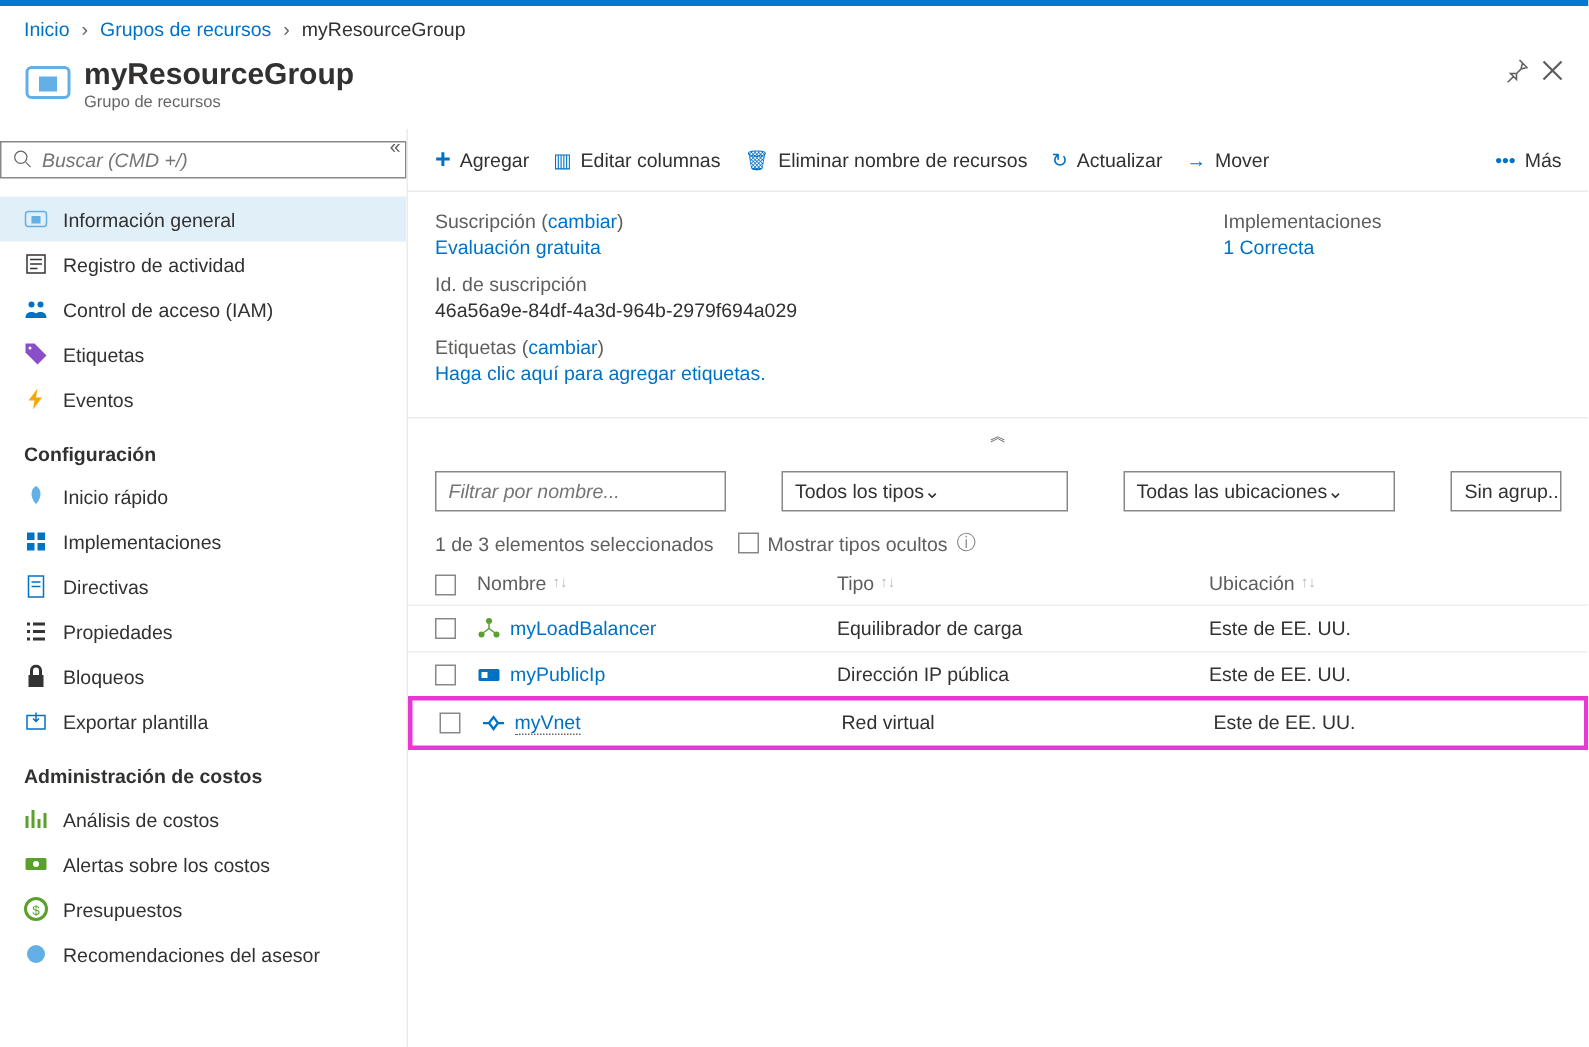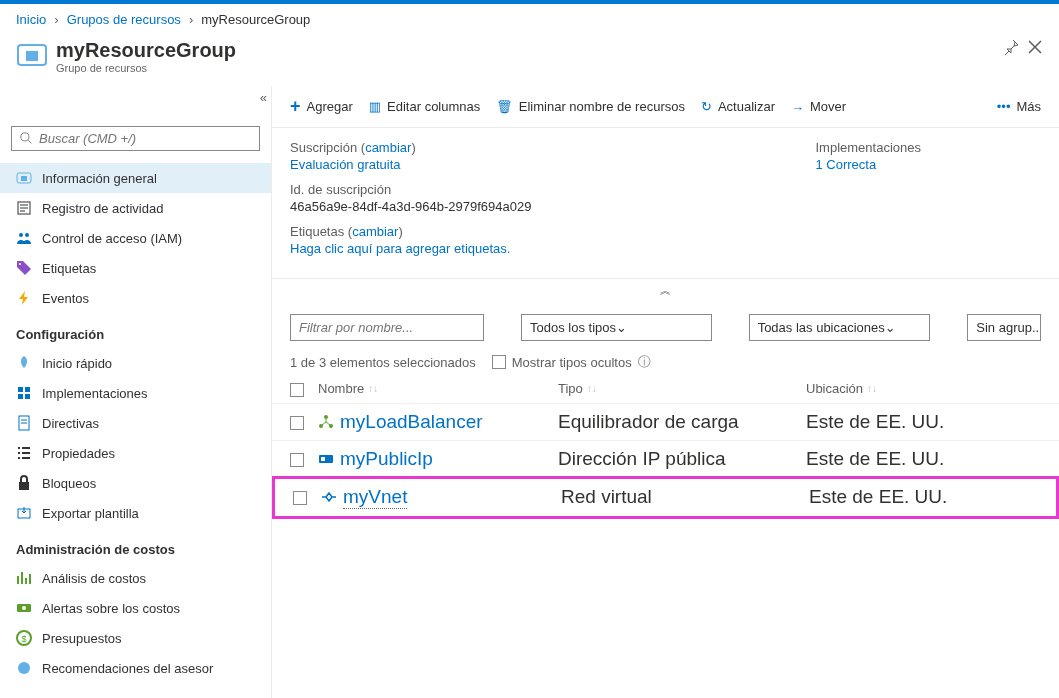--- a/index.html
+++ b/index.html
@@ -16,21 +16,21 @@
 .header-icon { width: 32px; height: 32px; margin-right: 8px; flex-shrink: 0; }
 .header-title h1 { font-size: 20px; font-weight: 600; }
 .header-title .sub { font-size: 11px; color: #666; }
 .header-actions { margin-left: auto; display: flex; gap: 8px; align-items: center; }
 .pin-icon, .close-icon { width: 16px; height: 16px; cursor: pointer; color: #605e5c; }
 
 .layout { display: flex; height: calc(100vh - 80px); }
 
 .sidebar { width: 272px; border-right: 1px solid #edebe9; padding: 8px 0; position: relative; overflow-y: auto; }
 .collapse-btn { position: absolute; top: 4px; right: 4px; cursor: pointer; color: #605e5c; }
-.search-wrap { padding: 0 11px 12px; margin-top: 32px; }
+.search-wrap { padding: 0 0 12px; }
 .search-box { display: flex; align-items: center; border: 1px solid #8a8886; padding: 4px 8px; gap: 6px; }
 .search-box input { border: none; outline: none; flex: 1; font-style: italic; font-size: 13px; color: #666; background: transparent; }
 
 .nav-item { display: flex; align-items: center; gap: 10px; padding: 7px 16px; cursor: pointer; font-size: 13px; color: #323130; }
 .nav-item.active { background: #e1eff9; }
 .nav-icon { width: 16px; height: 16px; flex-shrink: 0; display: flex; align-items: center; justify-content: center; }
 .nav-section { padding: 14px 16px 6px; font-size: 13px; font-weight: 600; color: #323130; }
 
 .main { flex: 1; padding: 0; overflow: auto; }
 
@@ -58,21 +58,21 @@
 
 .table { width: 100%; }
 .thead { display: flex; padding: 6px 18px; align-items: center; font-size: 13px; color: #605e5c; }
 .col-chk { width: 28px; }
 .col-name { flex: 0 0 240px; }
 .col-type { flex: 0 0 248px; }
 .col-loc { flex: 1; }
 .th { display: flex; align-items: center; gap: 4px; cursor: pointer; }
 .sort { color: #bbb; font-size: 10px; }
 
-.trow { display: flex; padding: 7px 18px; align-items: flex-start; border-top: 1px solid #f0f0f0; font-size: 19px; }
+.trow { display: flex; padding: 7px 18px; align-items: flex-start; border-top: 1px solid #f0f0f0; font-size: 13px; }
 .trow.highlight { border: 3px solid #e838d4; border-top: 3px solid #e838d4; margin-top: -1px; position: relative; }
 .res-name { color: #0072c6; cursor: pointer; display: flex; align-items: center; gap: 6px; }
 .res-icon { width: 16px; height: 16px; }
 .dotted { border-bottom: 1px dotted #666; }
 
 </style>
 </head>
 <body>
 
 <div class="topbar"></div>

